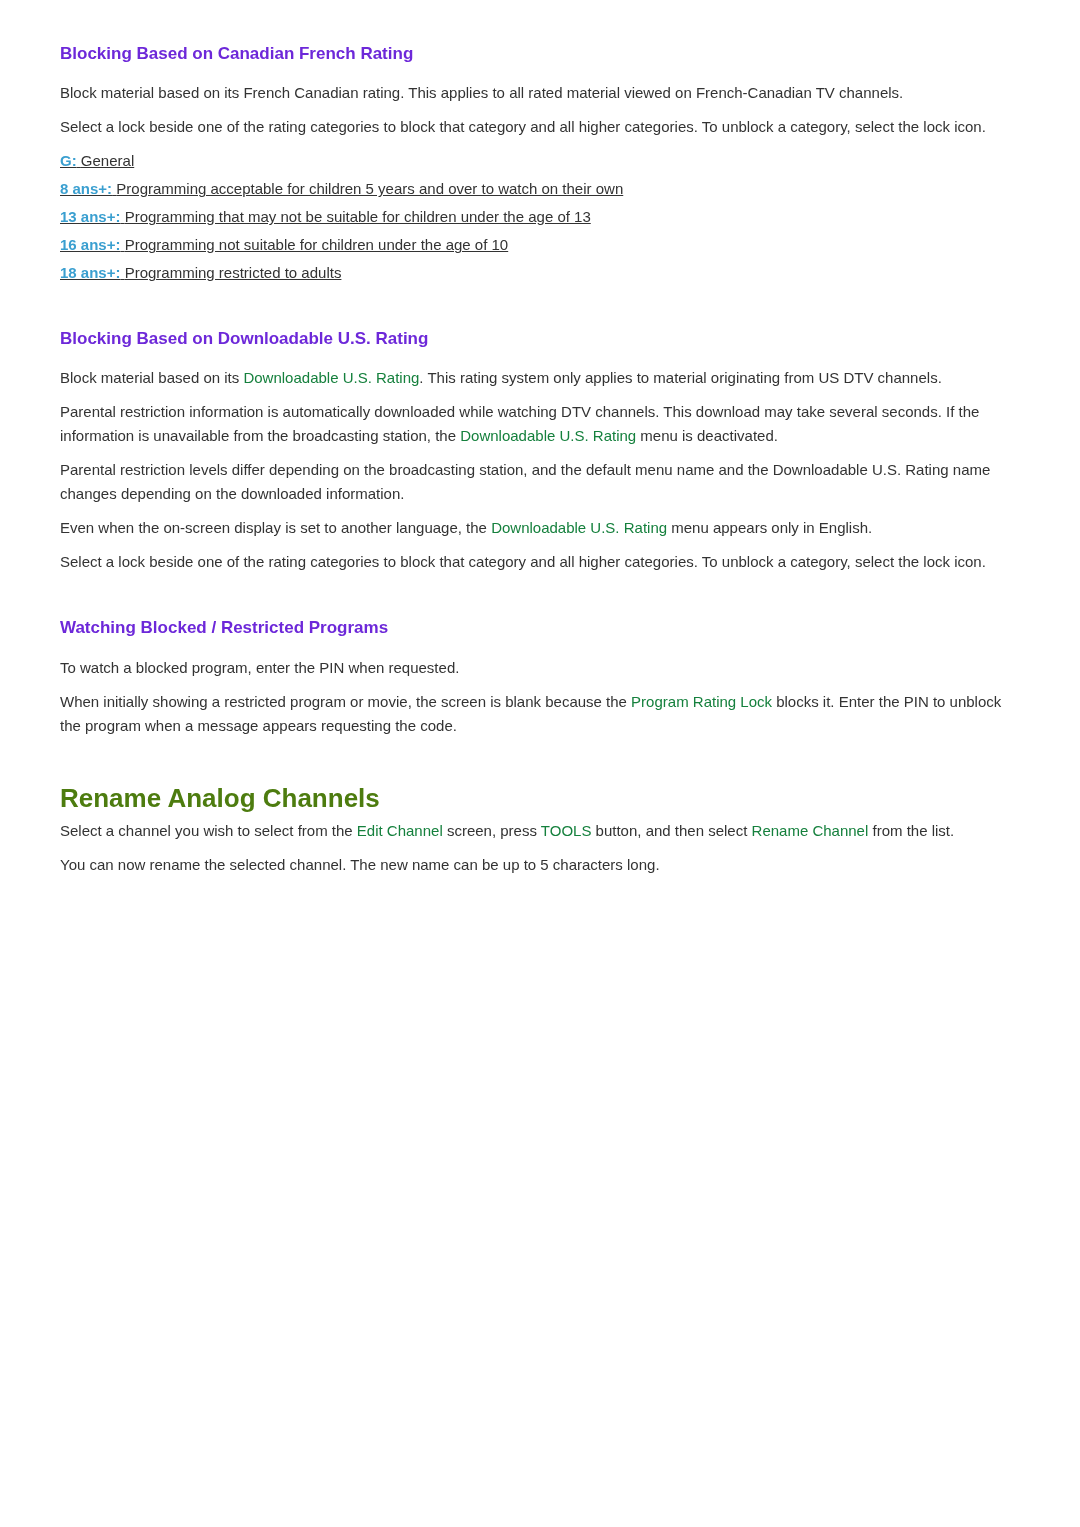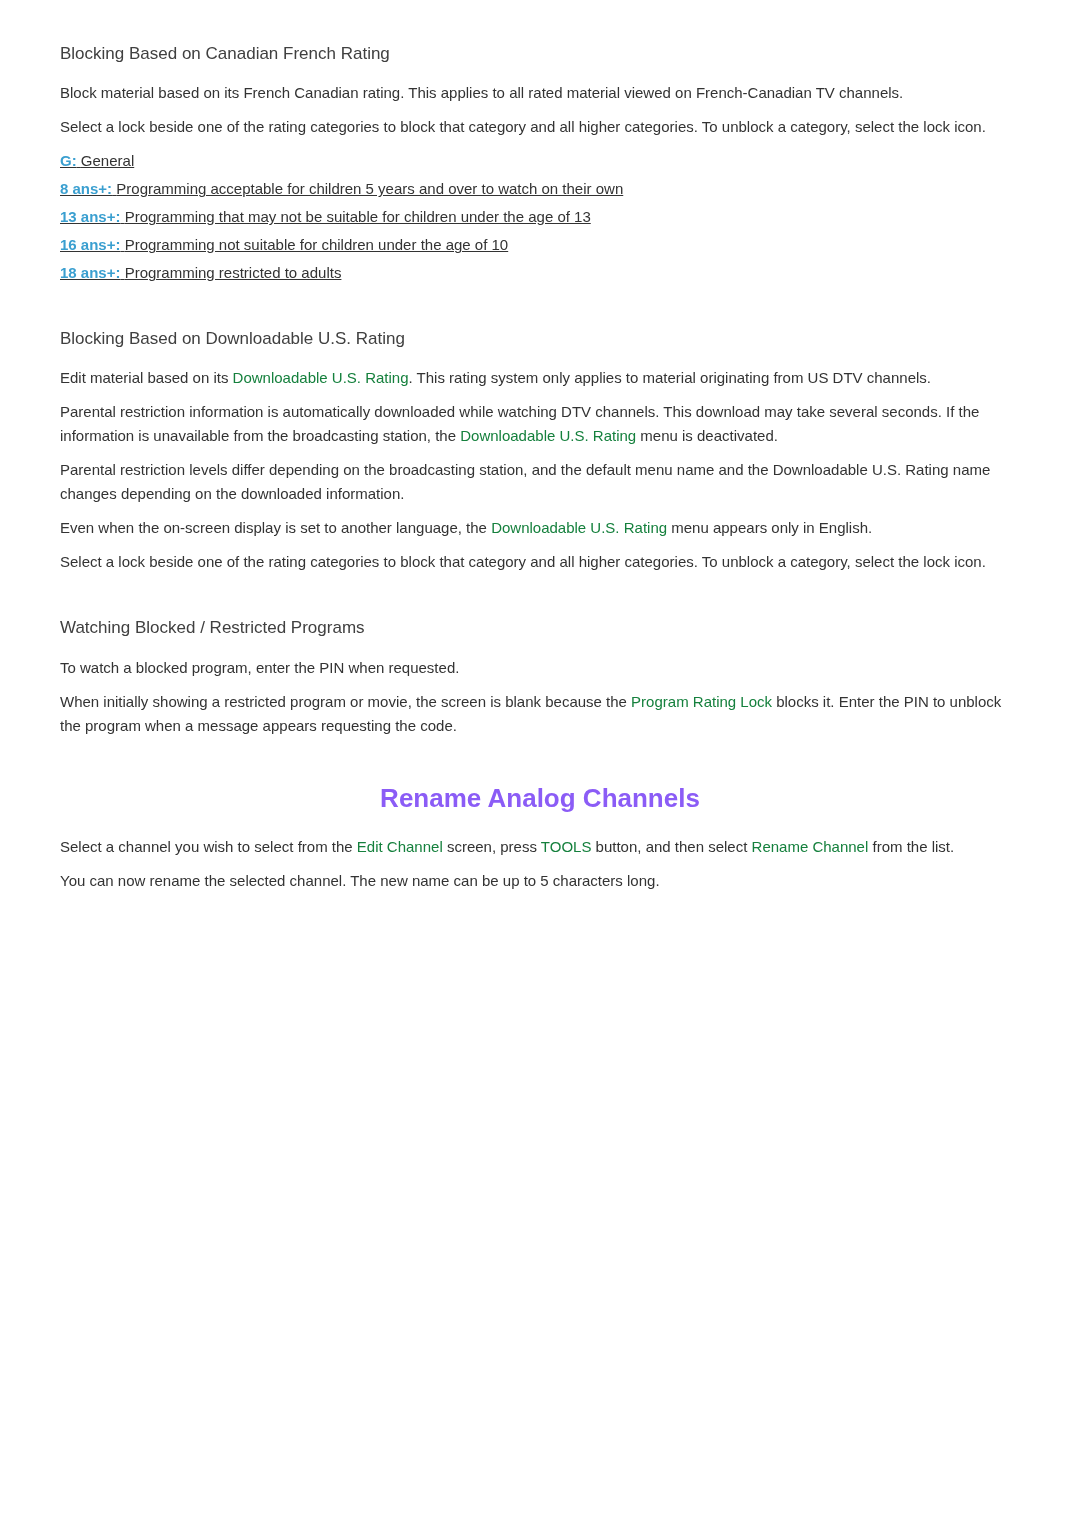--- a/index.html
+++ b/index.html
@@ -17,32 +17,30 @@
       padding: 40px 60px;
       max-width: 1080px;
     }
 
     .section {
       margin-bottom: 40px;
     }
 
     .section-title {
       font-size: 17px;
-      font-weight: 400;
-      color: #404040;
+      font-weight: 700;
+      color: #6d28d9;
       margin-bottom: 14px;
     }
 
     .section-title-large {
       font-size: 26px;
       font-weight: 600;
-      color: #8b5cf6;
-      margin-bottom: 16px;
+      color: #4d7c0f;
       margin-top: 10px;
-      text-align: center;
     }
 
     p {
       margin-bottom: 10px;
       color: #333333;
     }
 
     .highlight {
       color: #15803d;
     }
@@ -87,21 +85,21 @@
       <span class="rating-label">18 ans+:</span>
       <span> Programming restricted to adults</span>
     </div>
   </div>
 </div>
 
 <div class="section">
   <div class="section-title">Blocking Based on Downloadable U.S. Rating</div>
 
   <p>
-    <span>Edit material based on its </span><span class="highlight">Downloadable U.S. Rating</span><span>. This rating system only applies to material originating from US DTV channels.</span>
+    <span>Block material based on its </span><span class="highlight">Downloadable U.S. Rating</span><span>. This rating system only applies to material originating from US DTV channels.</span>
   </p>
 
   <p>
     <span>Parental restriction information is automatically downloaded while watching DTV channels. This download may take several seconds. If the information is unavailable from the broadcasting station, the </span><span class="highlight">Downloadable U.S. Rating</span><span> menu is deactivated.</span>
   </p>
 
   <p>Parental restriction levels differ depending on the broadcasting station, and the default menu name and the Downloadable U.S. Rating name changes depending on the downloaded information.</p>
 
   <p>
     <span>Even when the on-screen display is set to another language, the </span><span class="highlight">Downloadable U.S. Rating</span><span> menu appears only in English.</span>

